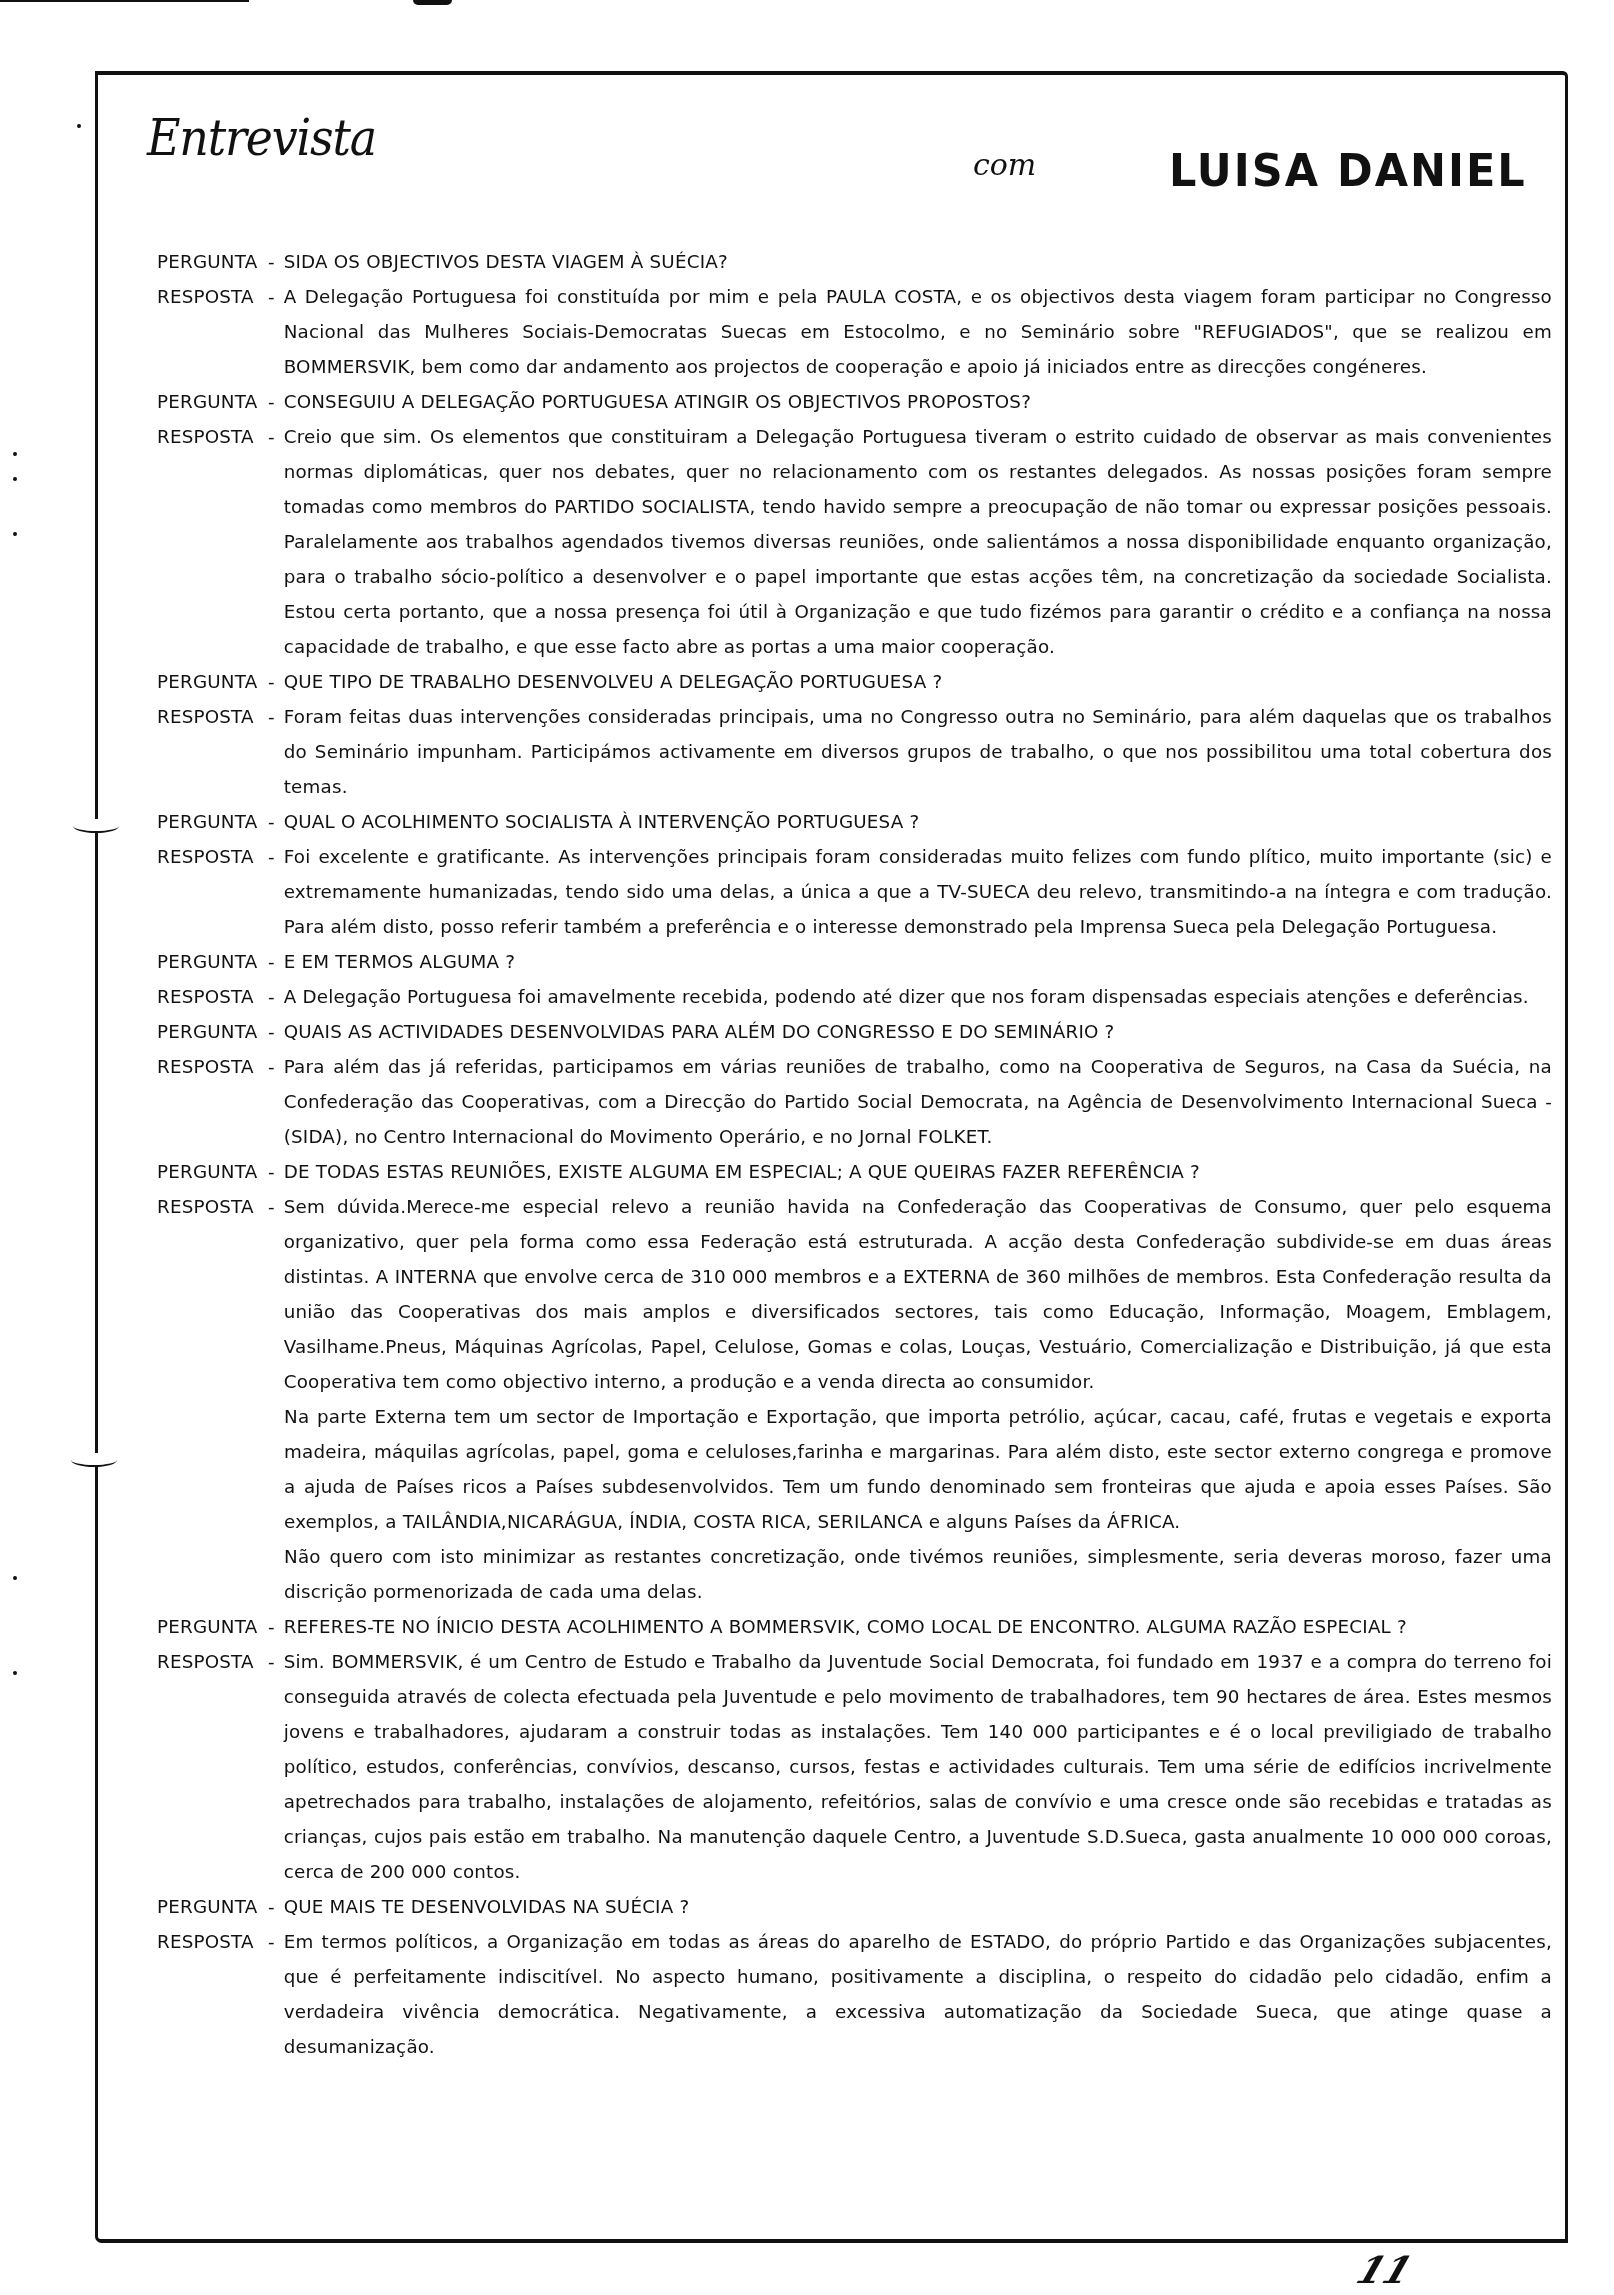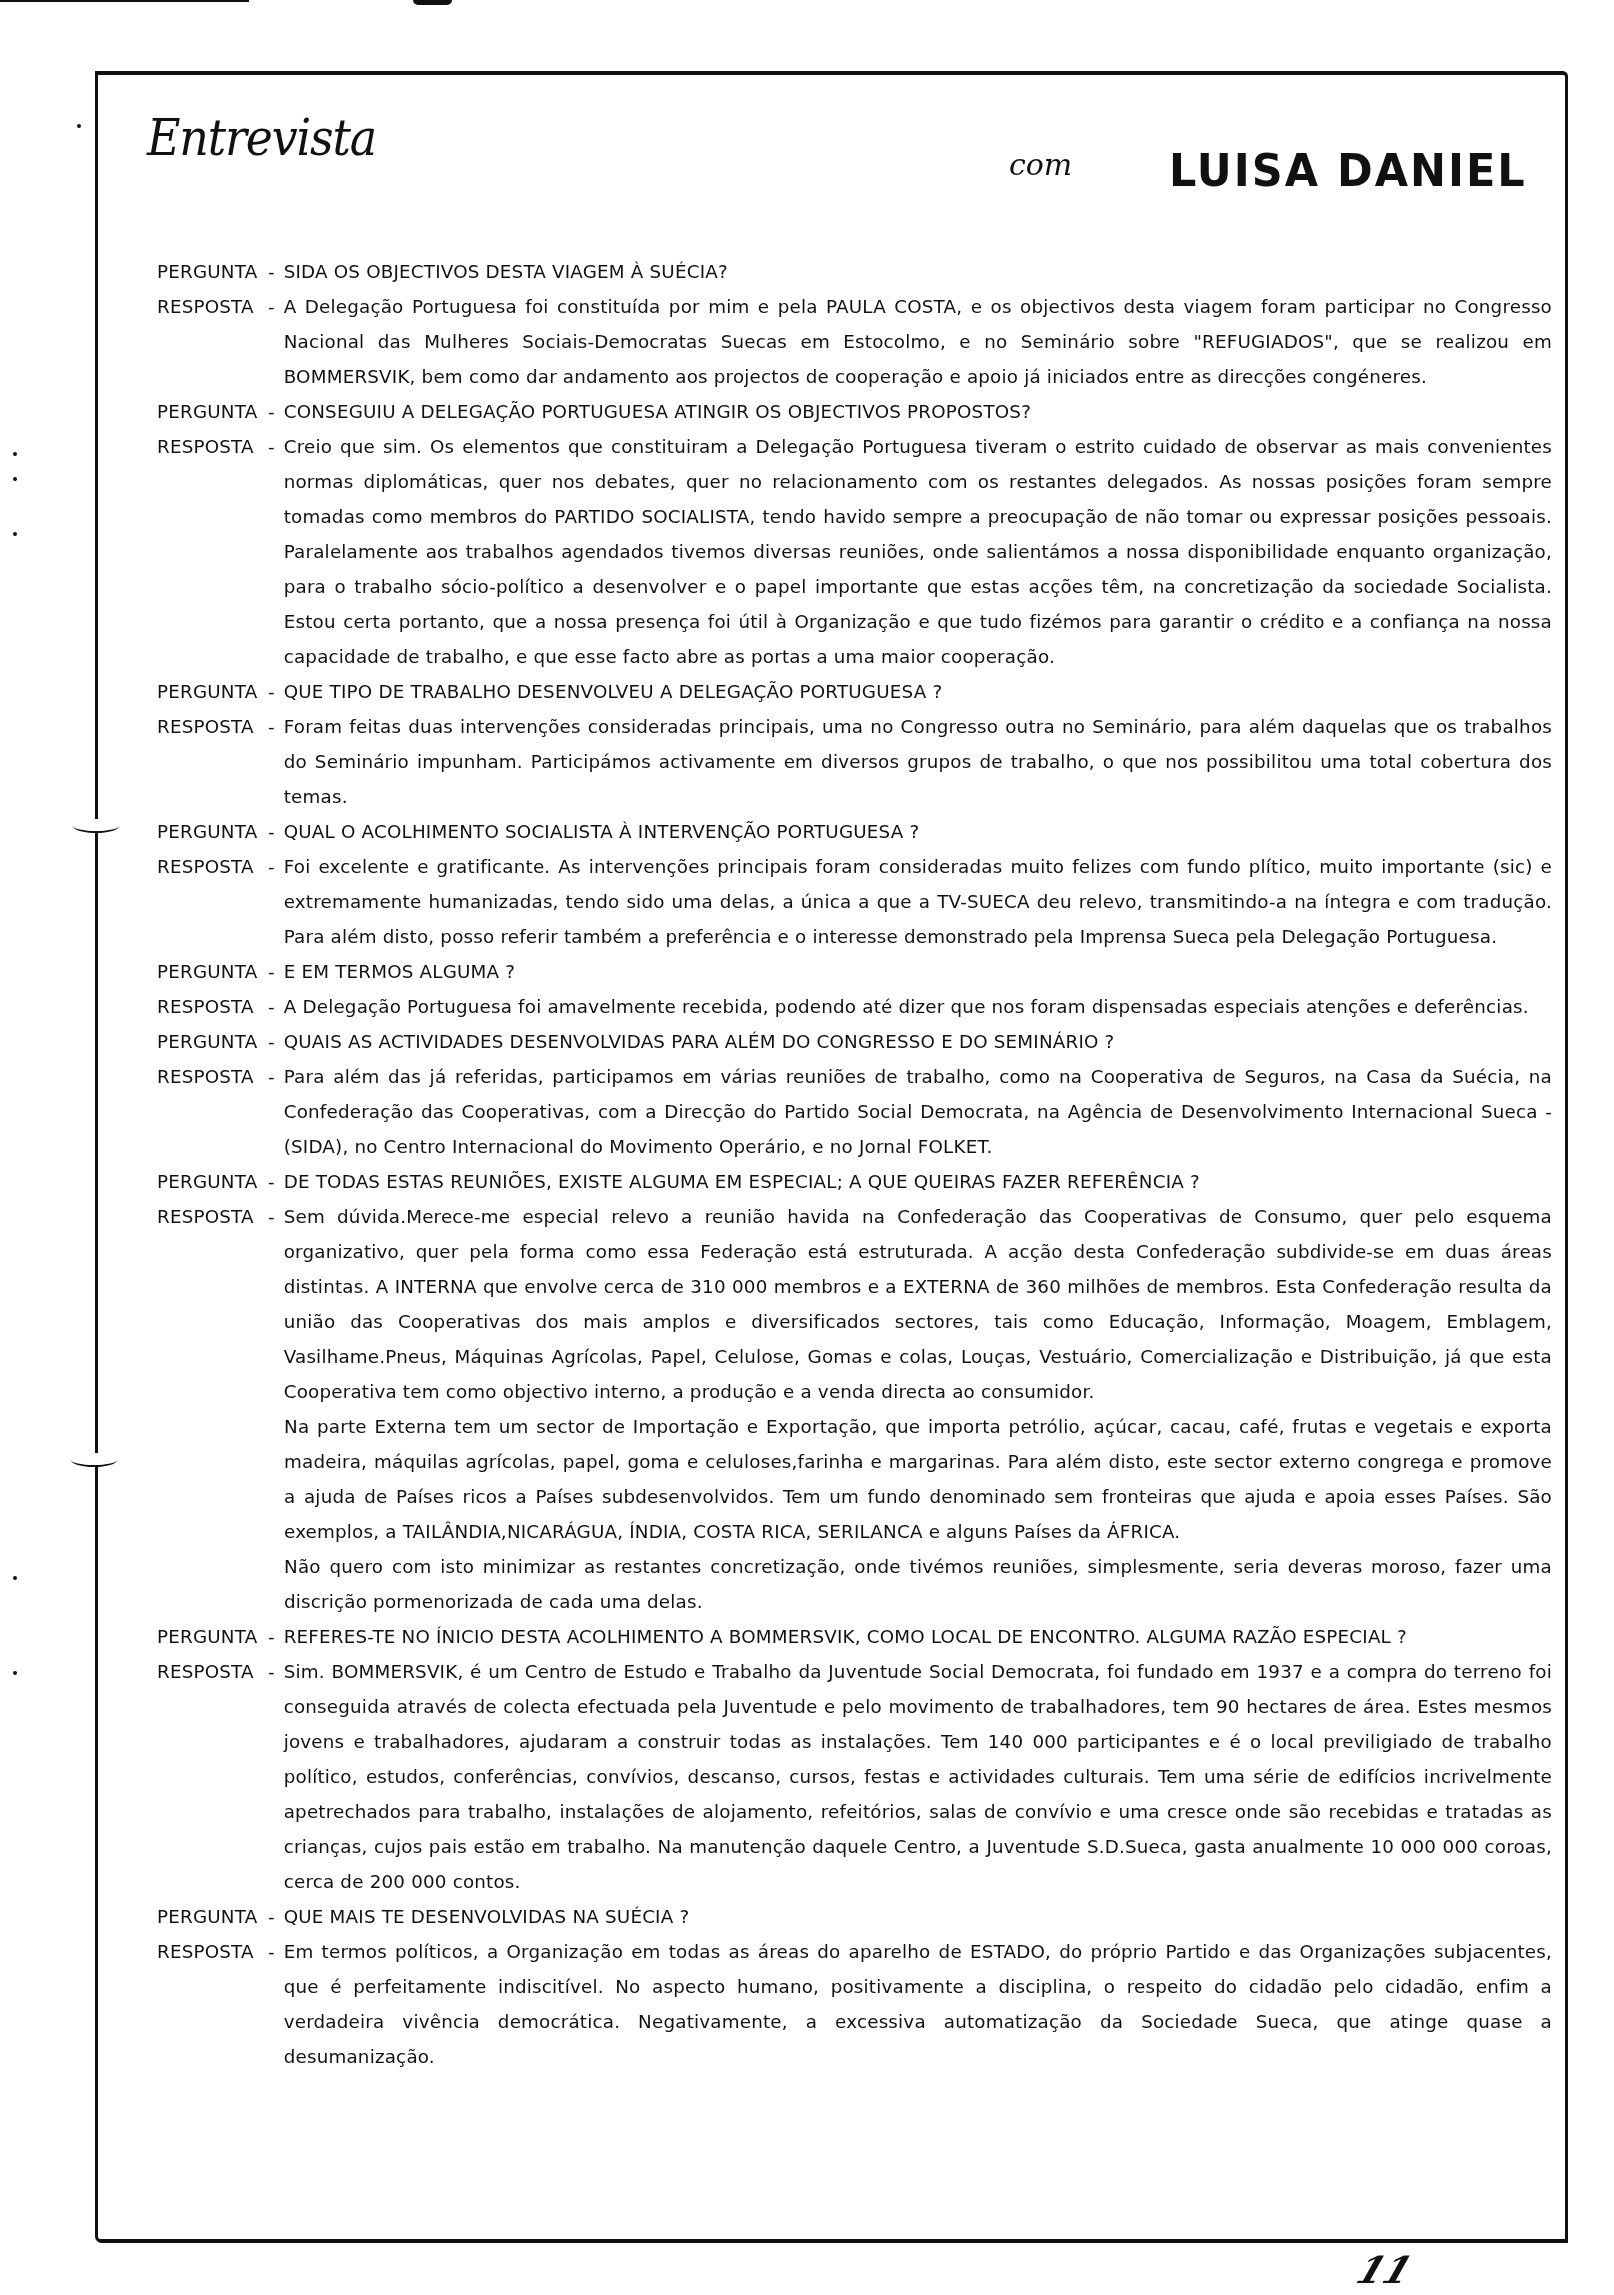--- a/index.html
+++ b/index.html
@@ -6,25 +6,25 @@
   body { width:1614px; height:2295px; position:relative; overflow:hidden; color:#111; }
   .topline { position:absolute; left:0; top:0; width:249px; height:2px; background:#111; }
   .topmark { position:absolute; left:413px; top:0; width:39px; height:4.6px; background:#111; border-radius:0 0 26px 26px; }
   .frame { position:absolute; left:95px; top:71px; width:1473px; height:2172px;
            border-top:4.6px solid #111; border-left:3.9px solid #111; border-right:3.9px solid #111; border-bottom:4.6px solid #111;
            border-top-right-radius:5.2px; border-bottom-left-radius:6.6px; box-sizing:border-box; }
   .punch { position:absolute; width:46px; height:11.8px; border-bottom:2.6px solid #111; border-radius:0 0 50% 50%; background:#fff; }
   .margin-dot { position:absolute; width:3.9px; height:3.9px; background:#111; border-radius:50%; }
   .header-script { position:absolute; left:147px; top:108px; font-family:"DejaVu Serif", serif; font-style:italic;
                    font-size:51px; letter-spacing:-1.3px; transform:scaleX(0.9); transform-origin:left top; color:#111; }
-  .header-com { position:absolute; left:1009px; top:147px; font-family:"DejaVu Serif", serif; font-style:italic; font-size:30px; color:#111; }
+  .header-com { position:absolute; left:973px; top:147px; font-family:"DejaVu Serif", serif; font-style:italic; font-size:30px; color:#111; }
   .header-name { position:absolute; left:1169px; top:145px; font-family:"DejaVu Sans", sans-serif; font-weight:bold;
                  font-size:43px; letter-spacing:2px; color:#111; transform:scaleY(1.05); }
   .content { position:absolute; left:157px; top:244px; width:1395px; font-family:"DejaVu Sans", sans-serif;
-             font-size:18.3px; line-height:35px; letter-spacing:0.2px;margin-top:10px; }
+             font-size:18.3px; line-height:35px; letter-spacing:0.2px; }
   .qa { display:flex; }
   .label { width:111px; flex:none; white-space:nowrap; }
   .dash { width:15.7px; flex:none; }
   .text { flex:1; text-align:justify; }
   .para { padding-left:127px; text-align:justify; }
   .q .text { text-transform:none; }
   .pagenum { position:absolute; left:1359px; top:2248px; font-family:"DejaVu Serif", serif; font-style:italic;
              font-weight:bold; font-size:37px; transform:skewX(-20deg); color:#111; }
 </style>
 </head>

